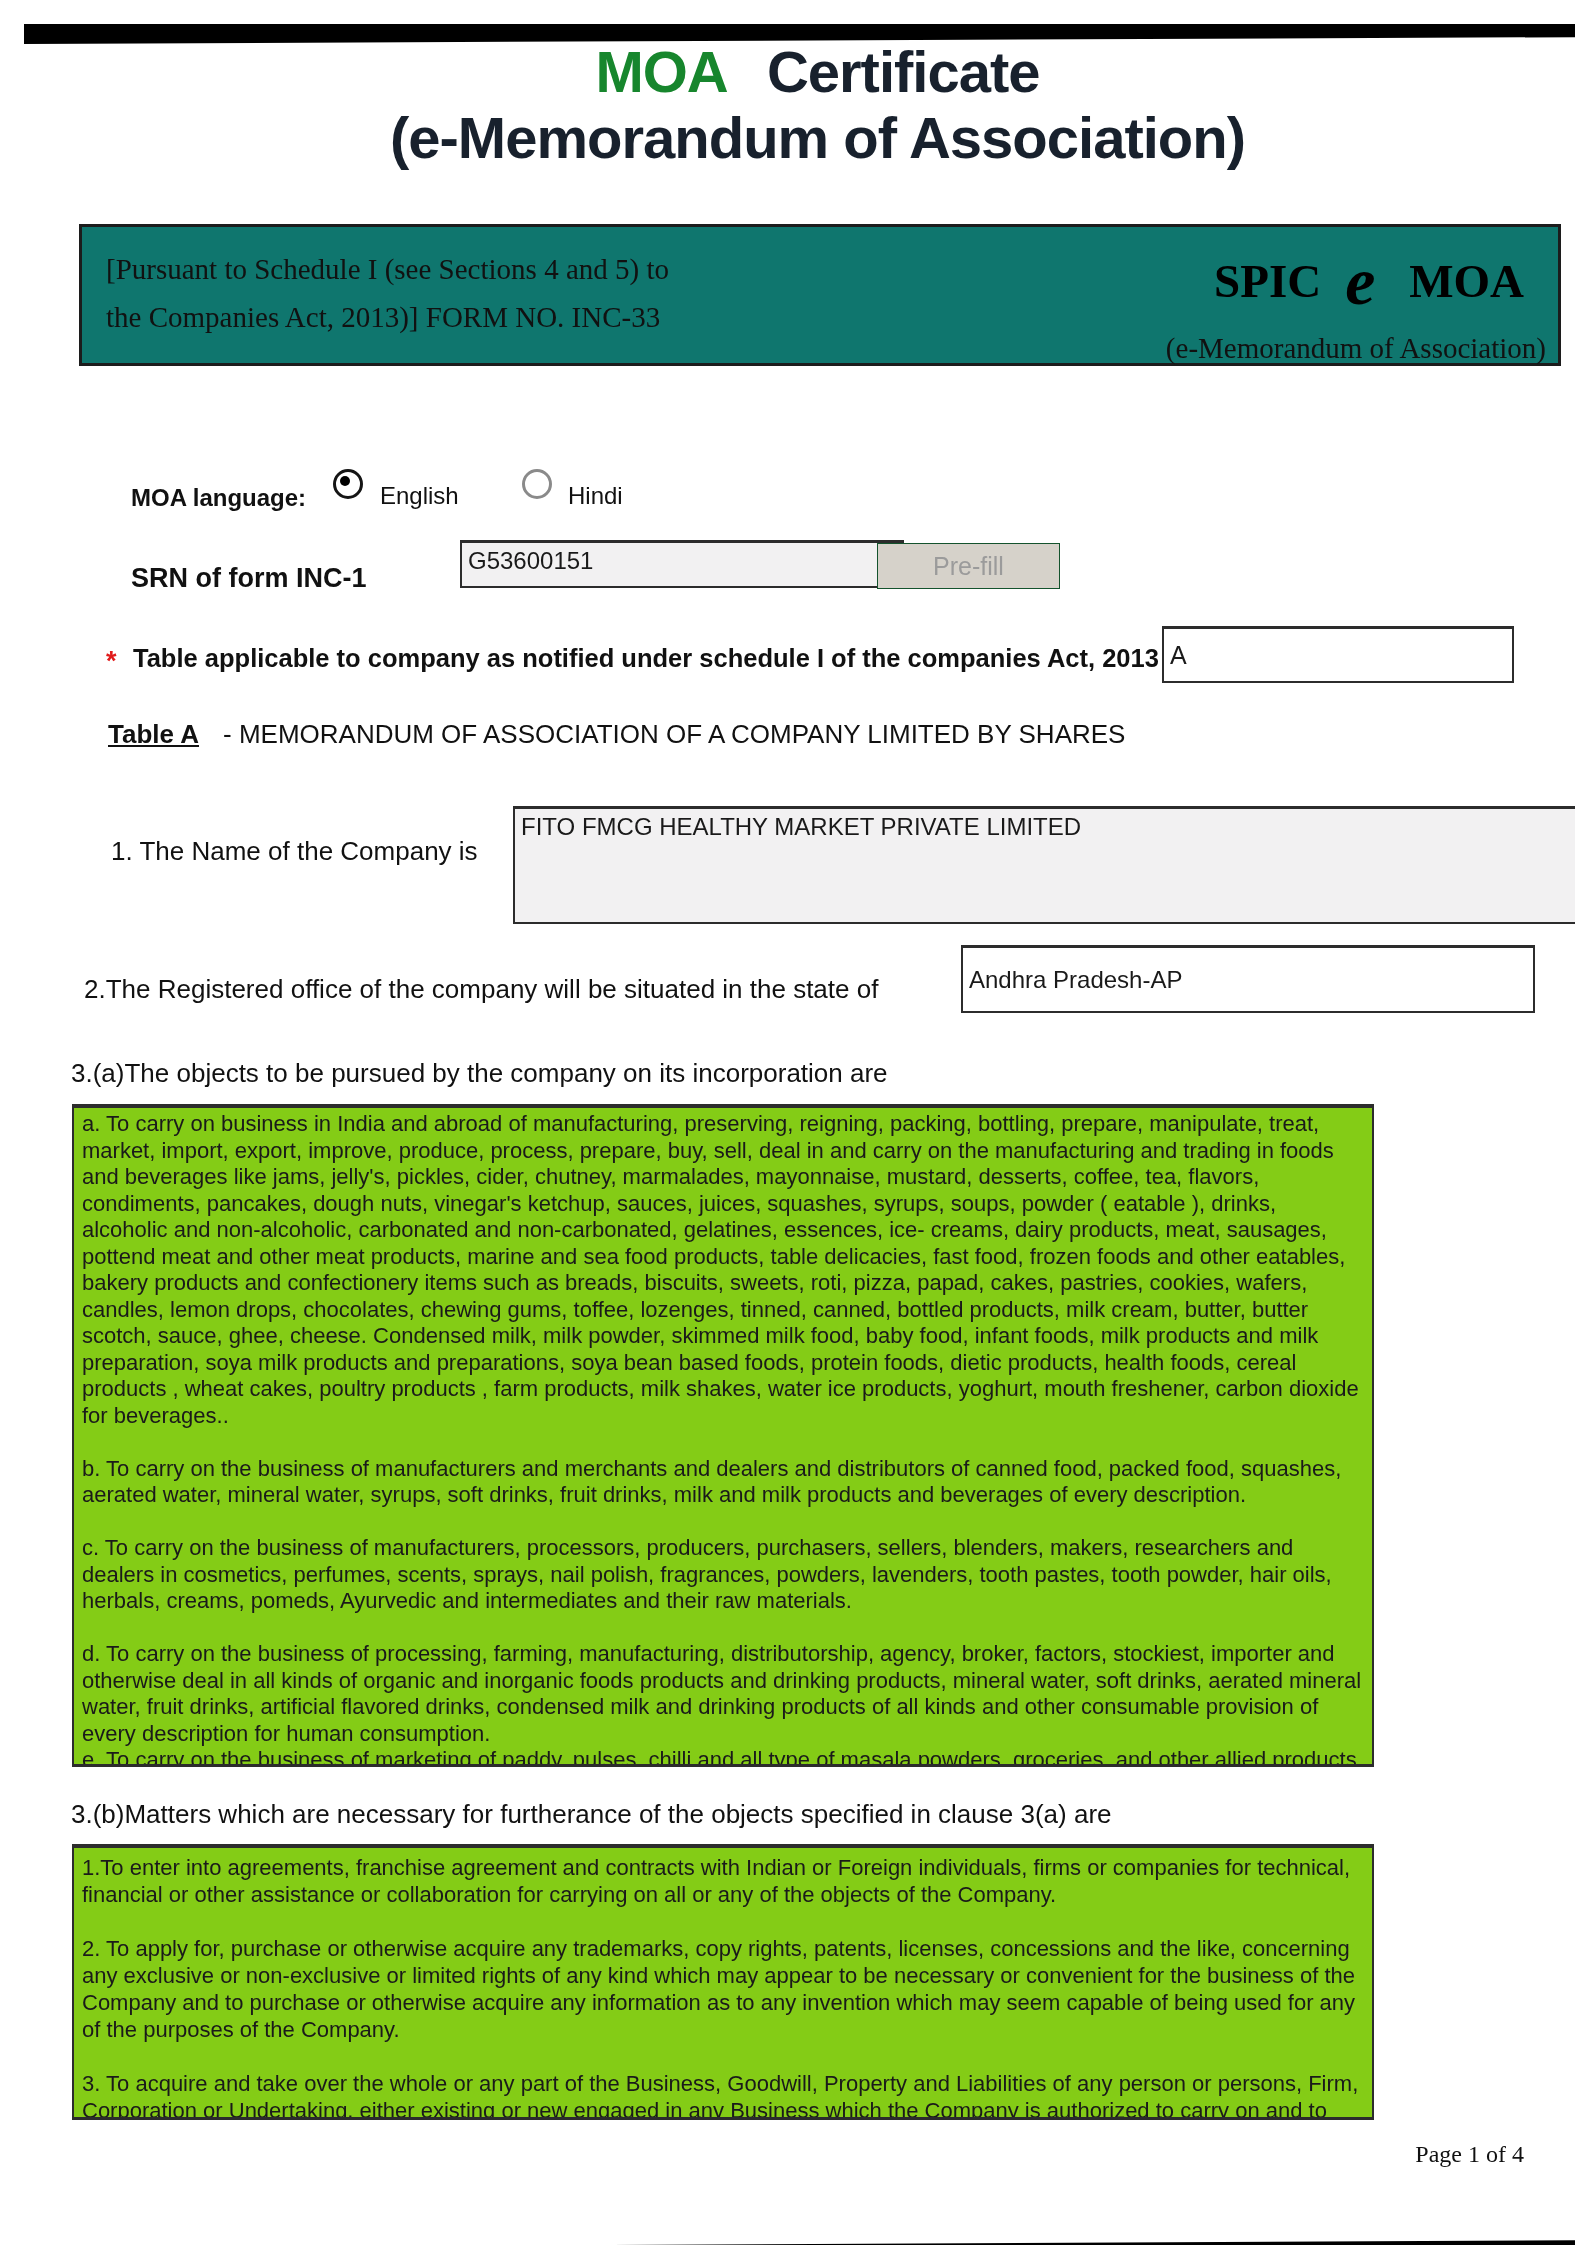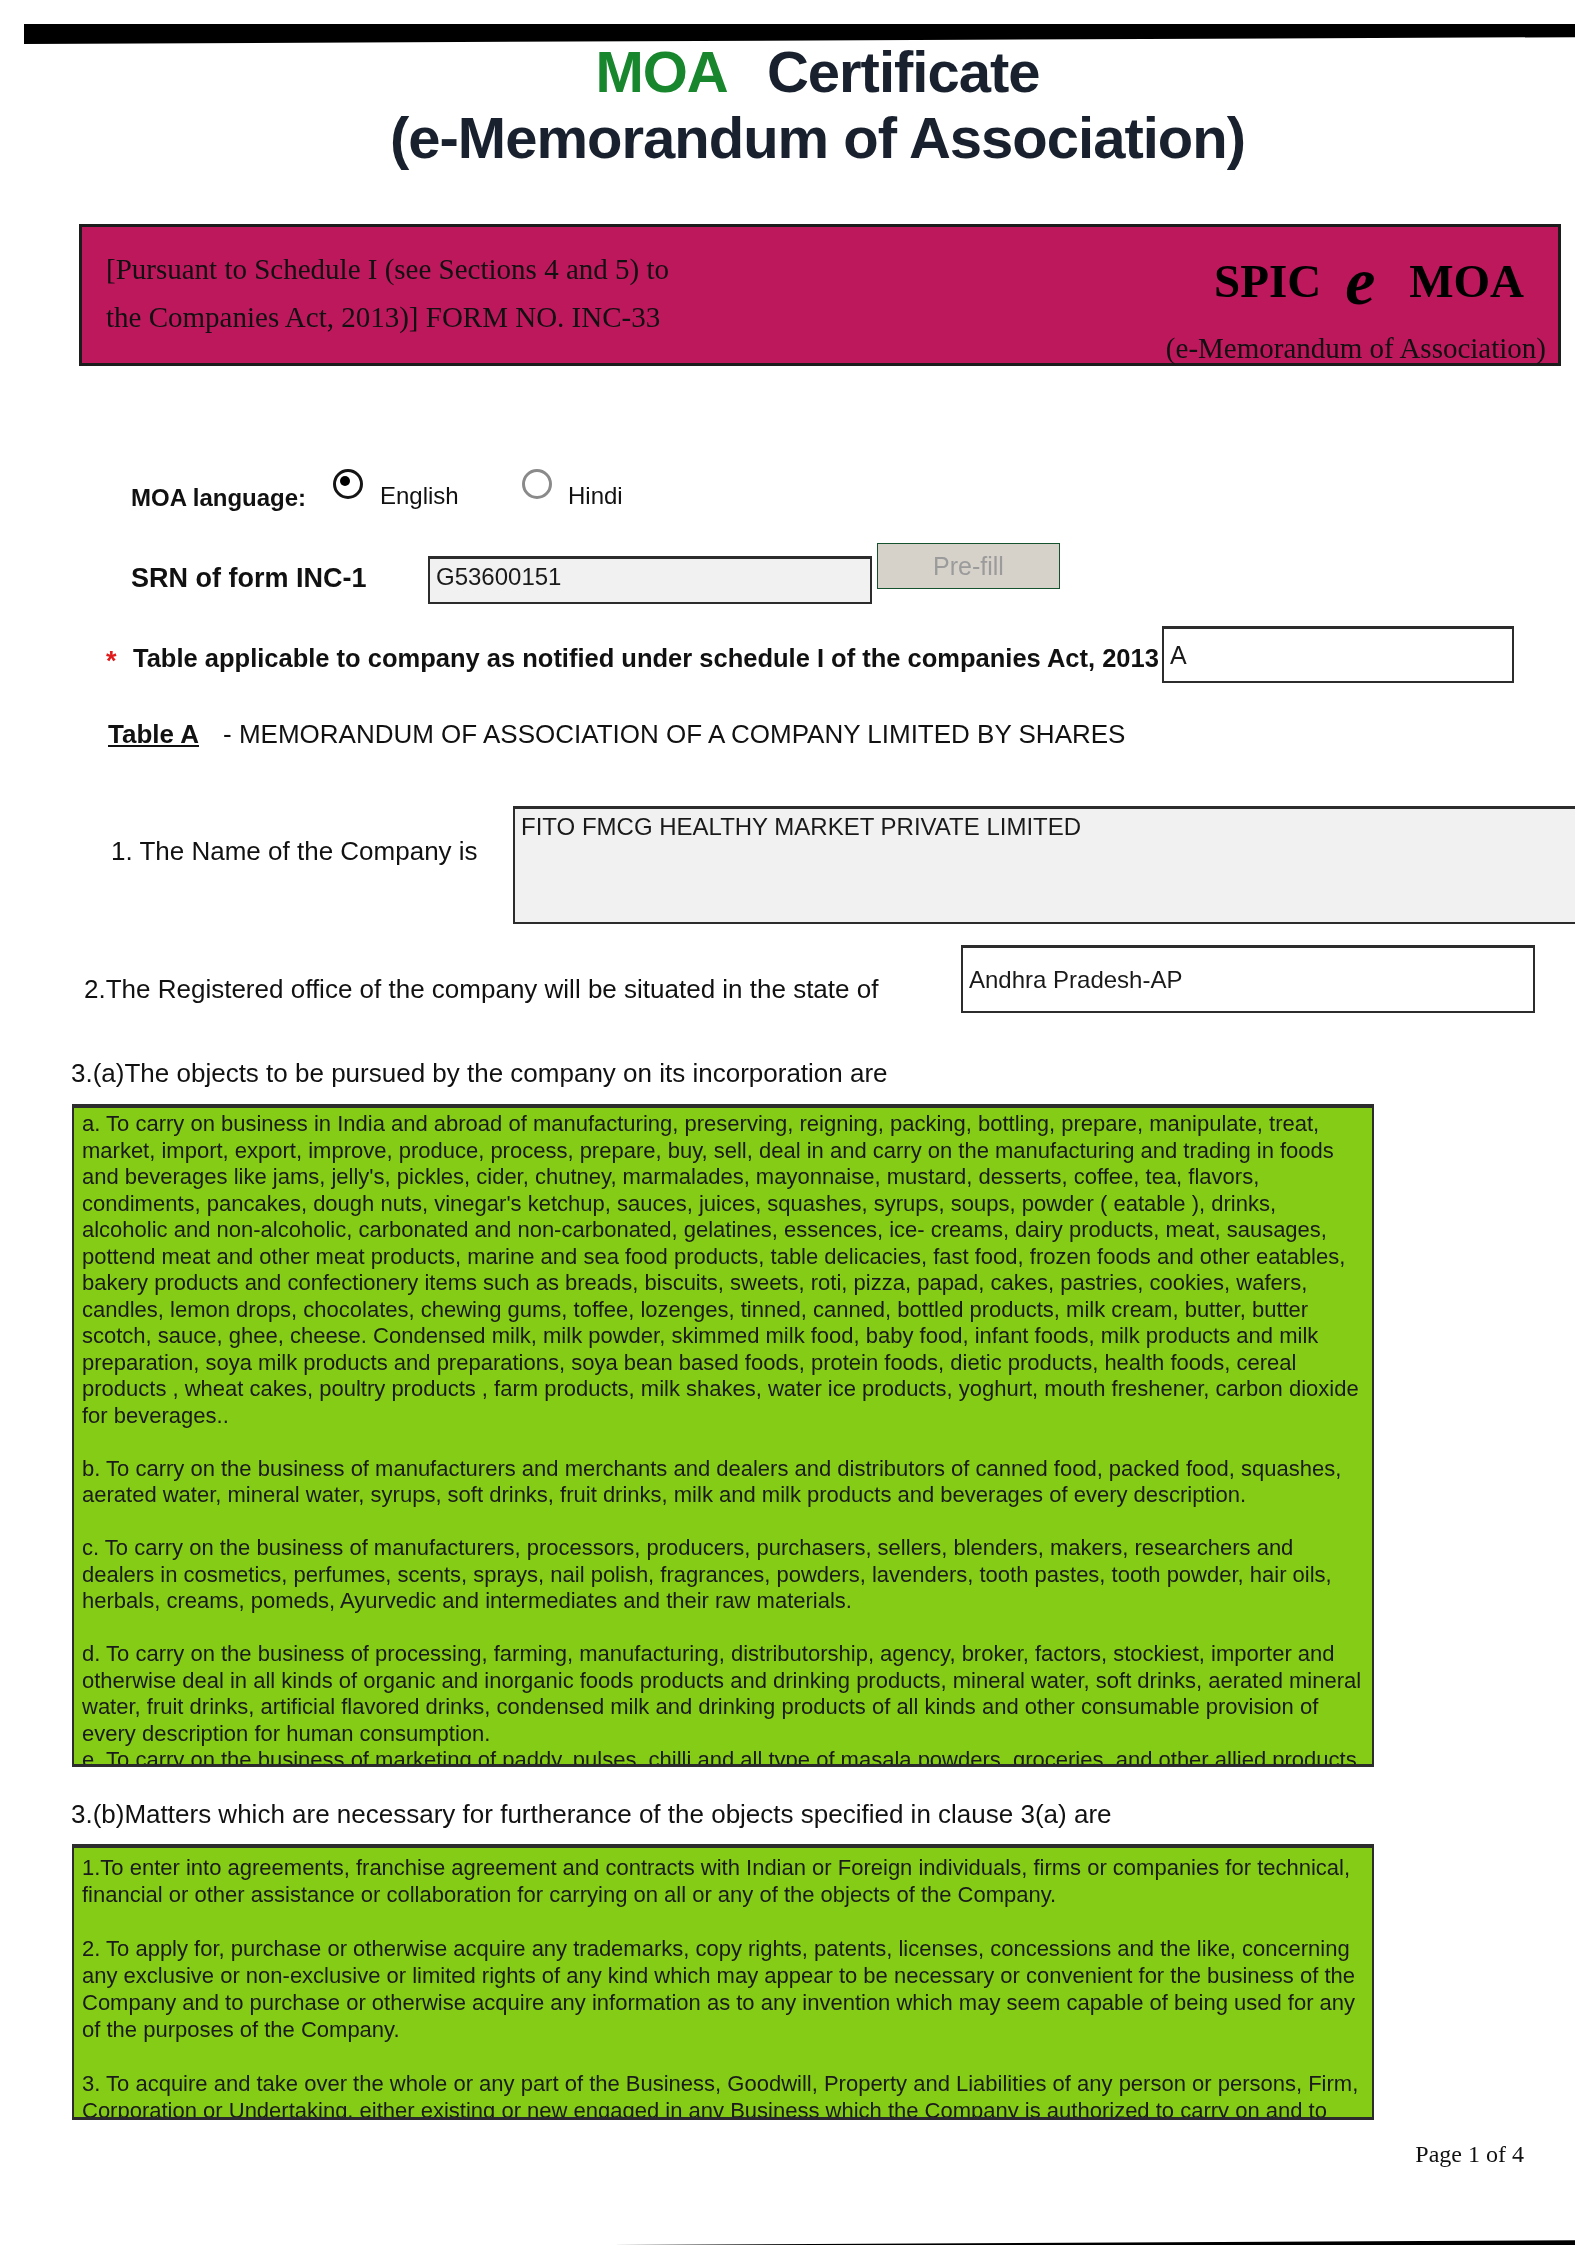--- a/index.html
+++ b/index.html
@@ -12,21 +12,21 @@
   .bar-top { top:0; height:22px; clip-path:polygon(0 0, 1587px 0, 1587px 13px, 0 20px); }
   .bar-bottom { top:2216px; height:29px; clip-path:polygon(0 8px, 100% 0, 100% 29px, 0 26px); }
 
   .title { position:absolute; left:0; width:100%; text-align:center;
            font-weight:bold; color:#18212d; letter-spacing:-1px; }
   .title-1 { top:2px;  font-size:58px; }
   .title-2 { top:68px; font-size:58px; }
   .green { color:#17862d; }
 
   .header-box { position:absolute; left:55px; top:200px; width:1482px; height:142px;
-                border:3px solid #1c1c1c; background:#be185d; }
+                border:3px solid #1c1c1c; background:#0f766e; }
   .pursuant { position:absolute; left:12px; top:6px; font-family:"Liberation Serif", serif;
               font-size:29px; color:#111; line-height:48px; white-space:pre-line; }
   .logo { position:absolute; right:10px; top:-4px; font-family:"Liberation Serif", serif;
           font-weight:bold; font-size:47px; color:#000; }
   .logo .bige { font-size:68px; font-style:italic; position:relative; top:7px; letter-spacing:-2px; }
   .logo-sub { position:absolute; right:0px; top:93px; font-family:"Liberation Serif", serif;
               font-size:29px; color:#111; }
 
   .lbl { position:absolute; color:#111; }
   .b   { font-weight:bold; }
@@ -79,21 +79,21 @@
     <div class="logo-sub">(e-Memorandum of Association)</div>
   </div>
 
   <div class="lbl b" style="left:95px; top:448px; font-size:24px;">MOA language:</div>
   <div class="radio on" style="left:309px; top:445px;"></div>
   <div class="lbl" style="left:344px; top:446px; font-size:24px;">English</div>
   <div class="radio off" style="left:498px; top:445px;"></div>
   <div class="lbl" style="left:532px; top:446px; font-size:24px;">Hindi</div>
 
   <div class="lbl b" style="left:95px; top:527px; font-size:27px;">SRN of form INC-1</div>
-  <div class="input gray-bg pad-top" style="left:404px; top:516px; width:444px; height:48px;margin-top:16px;">G53600151</div>
+  <div class="input gray-bg pad-top" style="left:436px; top:516px; width:444px; height:48px;">G53600151</div>
   <div class="btn-prefill">Pre-fill</div>
 
   <span class="lbl req" style="left:70px; top:610px;">*</span>
   <div class="lbl b" style="left:97px; top:608px; font-size:25.5px;">Table applicable to company as notified under schedule I of the companies Act, 2013</div>
   <div class="input white-bg v-center" style="left:1138px; top:602px; width:352px; height:57px; font-size:25px;">A</div>
 
   <div class="lbl" style="left:60px; top:683px; font-size:26px;"><span class="b underline">Table A</span><span>- MEMORANDUM OF ASSOCIATION OF A COMPANY LIMITED BY SHARES</span></div>
 
   <div class="lbl" style="left:75px; top:800px; font-size:26px;">1. The Name of the Company is</div>
   <div class="input gray-bg pad-top" style="left:489px; top:782px; width:1068px; height:118px;">FITO FMCG HEALTHY MARKET PRIVATE LIMITED</div>

